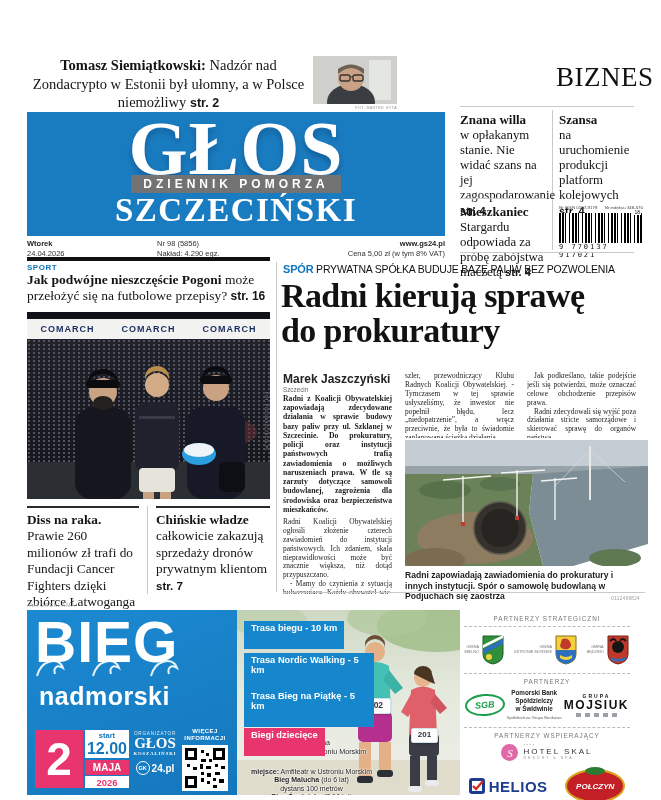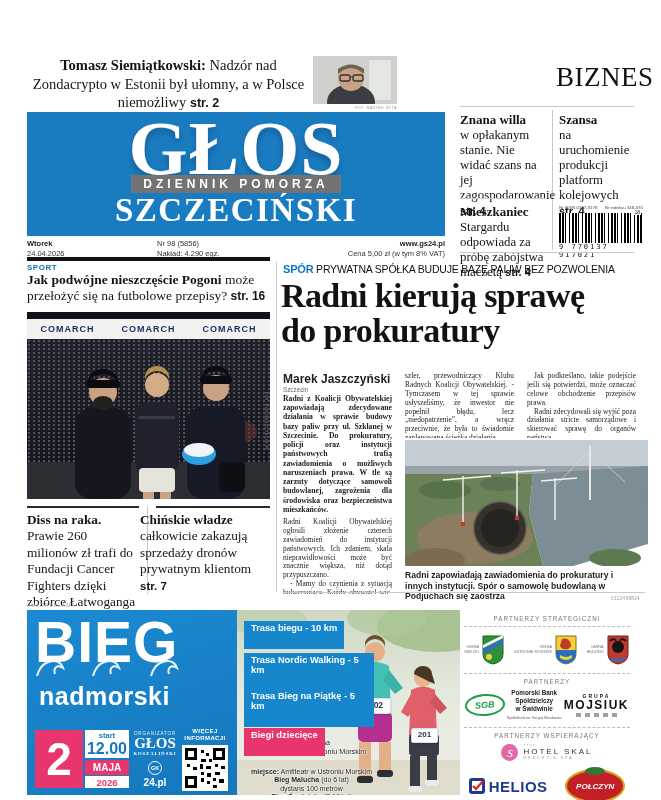--- a/index.html
+++ b/index.html
@@ -224,21 +224,21 @@
     </svg>
     <div class="vcredit" style="position:absolute;right:1px;top:80px;">FOT. POGONSZCZECIN.PL</div>
   </div>
 
   <div class="a briefrule" style="left:27px;top:506px;width:112px;"></div>
   <div class="a briefrule" style="left:156px;top:506px;width:114px;"></div>
   <div class="a vrule" style="left:147px;top:506px;height:88px;"></div>
   <div class="a brief" style="left:27px;top:512px;width:112px;">
     <b>Diss na raka.</b><span> Prawie 260 milionów zł trafi do Fundacji Cancer Fighters dzięki zbiórce Łatwoganga </span><span class="ref">str. 6</span>
   </div>
-  <div class="a brief" style="left:140px;top:512px;width:114px;">
+  <div class="a brief" style="left:156px;top:512px;width:114px;">
     <b>Chińskie władze</b><span> całkowicie zakazują sprzedaży dronów prywatnym klientom </span><span class="ref">str. 7</span>
   </div>
 
   <div class="a vrule" style="left:276px;top:262px;height:330px;"></div>
 
   <div class="a artkicker" style="left:283px;top:263px;">
     <span class="kicker-blue" style="font-size:11px;">SPÓR</span><b style="font-weight:normal;"> PRYWATNA SPÓŁKA BUDUJE BAZĘ PALIW BEZ POZWOLENIA</b>
   </div>
   <div class="a headline" style="left:281px;top:278px;width:356px;">
     <div>Radni kierują sprawę</div>
@@ -322,21 +322,21 @@
     </div>
     <div class="pinkbox" style="position:absolute;left:58px;top:150px;width:44px;height:15px;font-size:10px;">MAJA</div>
     <div class="whitebox" style="position:absolute;left:58px;top:166px;width:44px;height:12px;">
       <span style="color:#e8356e;font-size:9.5px;font-weight:bold;">2026</span>
     </div>
 
     <div class="orga" style="position:absolute;left:106px;top:121px;width:44px;">
       <div style="font-size:4.6px;letter-spacing:.8px;opacity:.85;">ORGANIZATOR</div>
       <div style="font-family:'Liberation Serif',serif;font-weight:bold;font-size:15px;line-height:1;">GŁOS</div>
       <div style="font-family:'Liberation Serif',serif;font-weight:bold;font-size:4.6px;letter-spacing:1px;">KOSZALIŃSKI</div>
-      <div style="margin-top:5px;display:flex;align-items:center;justify-content:center;gap:2px;flex-direction:column;">
+      <div style="margin-top:5px;display:flex;align-items:center;justify-content:center;gap:2px;">
         <span style="border:1.2px solid #fff;border-radius:50%;width:12px;height:12px;font-size:5.5px;font-weight:bold;display:flex;align-items:center;justify-content:center;">GK</span>
         <span style="font-size:10px;font-weight:bold;">24.pl</span>
       </div>
     </div>
 
     <div style="position:absolute;left:152px;top:118px;width:52px;">
       <div class="qrlabel">
         <div>WIĘCEJ</div>
         <div>INFORMACJI</div>
       </div>

